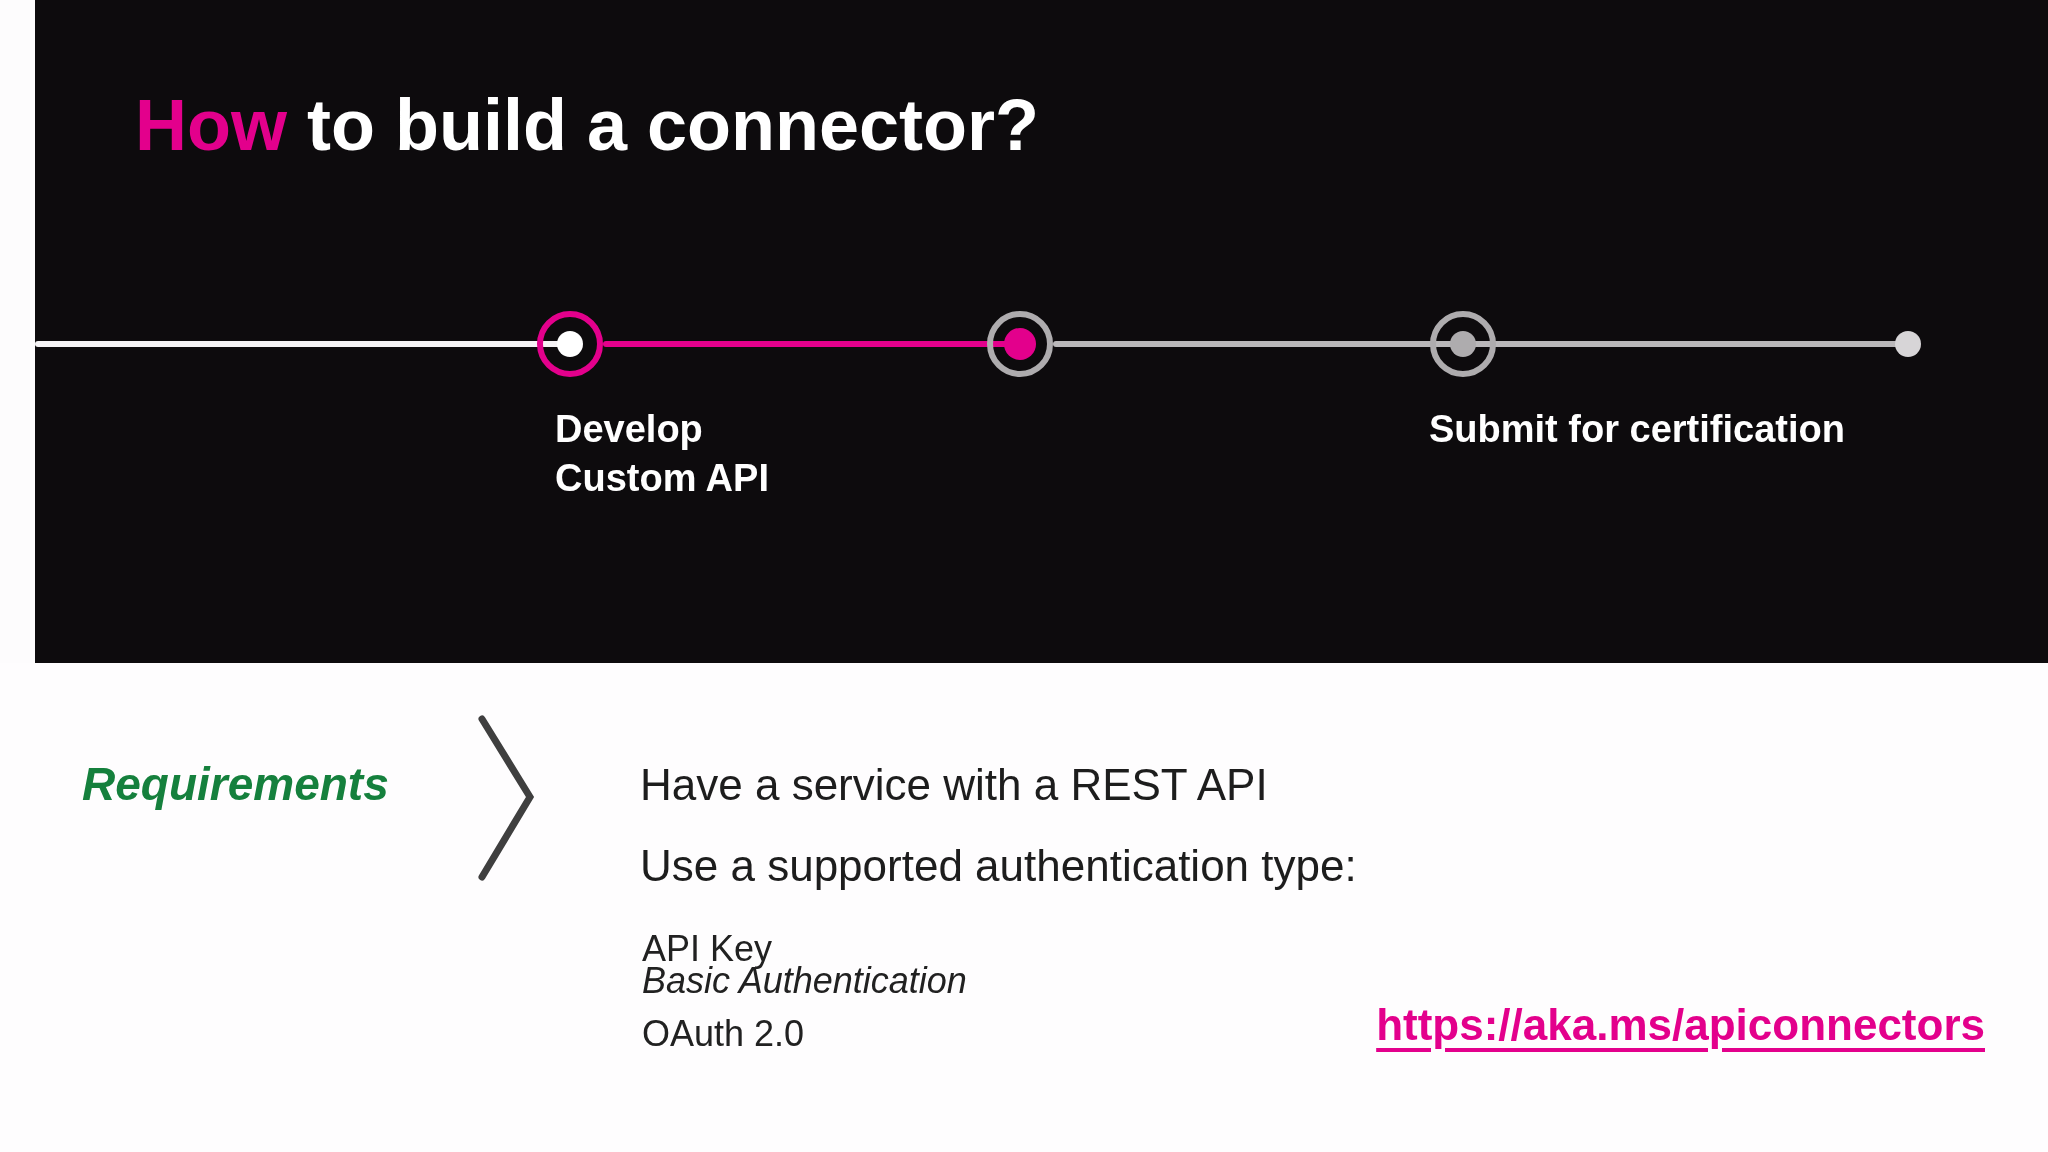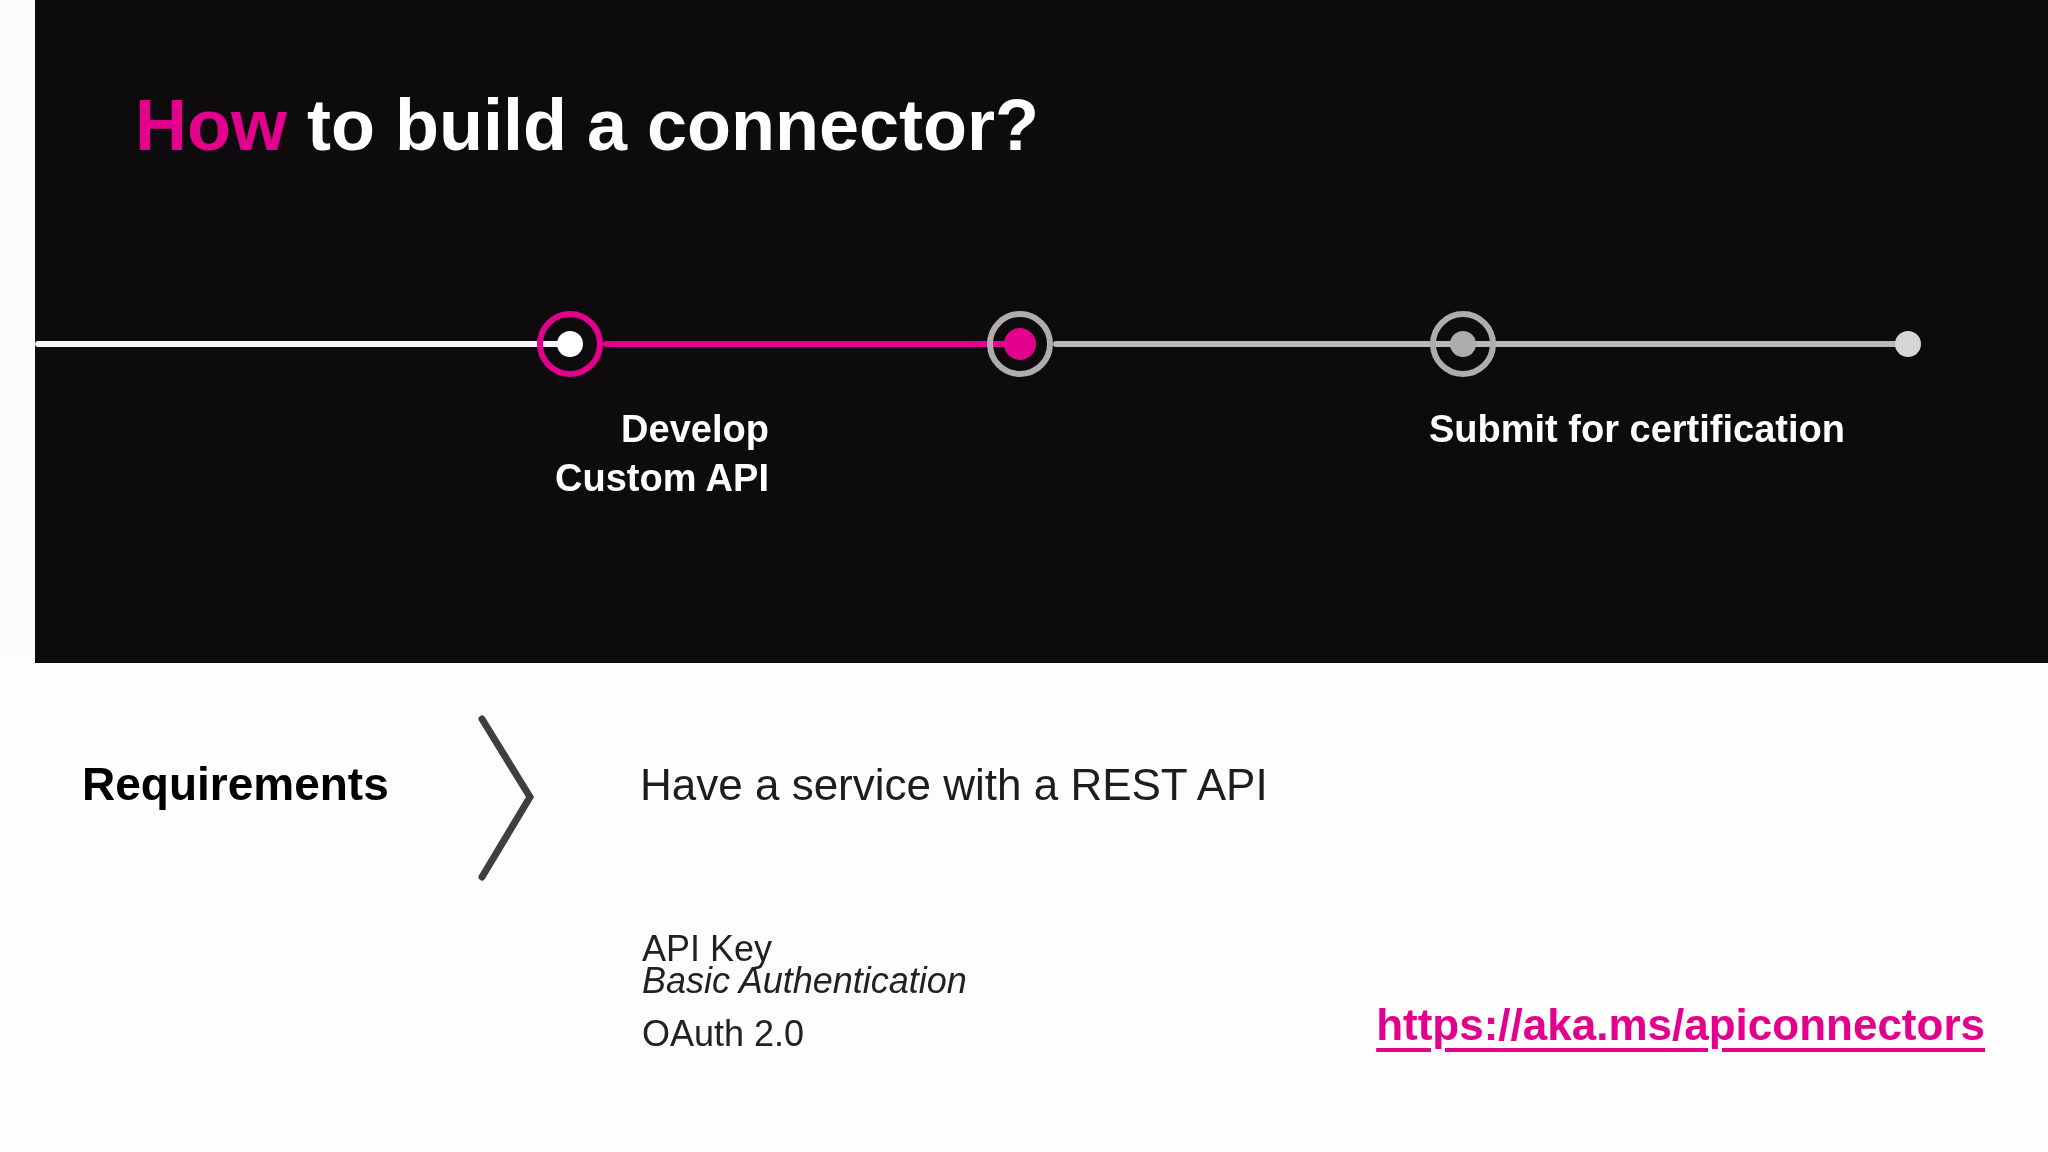--- a/index.html
+++ b/index.html
@@ -47,35 +47,35 @@
 
   .tl-dot { position: absolute; border-radius: 50%; }
   .tl-dot.dot-1   { left: 522px;  top: 331px; width: 26px; height: 26px; background: #ffffff; }
   .tl-dot.dot-2   { left: 969px;  top: 328px; width: 32px; height: 32px; background: #e3008c; }
   .tl-dot.dot-3   { left: 1415px; top: 331px; width: 26px; height: 26px; background: #aeacae; }
   .tl-dot.dot-end { left: 1860px; top: 331px; width: 26px; height: 26px; background: #d7d5d7; }
 
   .tl-label {
     position: absolute; top: 405px;
     font-size: 38px; font-weight: 700; line-height: 1.28;
-    color: #ffffff; white-space: pre-line; text-align: right;
+    color: #ffffff; white-space: pre-line;
   }
   .tl-label.label-1 { left: 520px; }
   .tl-label.label-2 { left: 956px; }
   .tl-label.label-3 { left: 1394px; }
 
   
   .light-section {
     position: absolute; left: 0; top: 663px;
     width: 2048px; height: 489px;
     background: #fefdfe;
   }
   .req-heading {
     position: absolute; left: 82px; top: 757px;
-    font-size: 46px; font-weight: 700; color: #000000;
+    font-size: 46px; font-weight: 700; color: #15803d; font-style: italic;
   }
   .chevron-svg { position: absolute; left: 468px; top: 710px; }
 
   .req-line { position: absolute; left: 640px; color: #1d1d1d; font-size: 44px; font-weight: 400; }
   .req-line.line-1 { top: 760px; }
   .req-line.line-2 { top: 841px; }
 
   .auth-item { position: absolute; left: 642px; color: #212121; font-size: 36px; font-weight: 400; }
   .auth-item.auth-1 { top: 908px; margin-top: 20px; }
   .auth-item.auth-2 { top: 960px; font-style: italic; }
@@ -120,20 +120,21 @@
 
   <div class="light-section"></div>
 
   <div class="req-heading">Requirements</div>
 
   <svg class="chevron-svg" width="76" height="176" viewBox="0 0 76 176">
     <polyline points="14,9 62,87 14,167" fill="none" stroke="#3f3f3f" stroke-width="7" stroke-linecap="round" stroke-linejoin="miter"></polyline>
   </svg>
 
   <div class="req-line line-1">Have a service with a REST API</div>
+  <div class="req-line line-2">Use a supported authentication type:</div>
 
   <div class="auth-item auth-1">API Key</div>
   <div class="auth-item auth-2">Basic Authentication</div>
   <div class="auth-item auth-3">OAuth 2.0</div>
 
   <a class="doc-link">https://aka.ms/apiconnectors</a>
 
 </div>
 
 </body></html>

